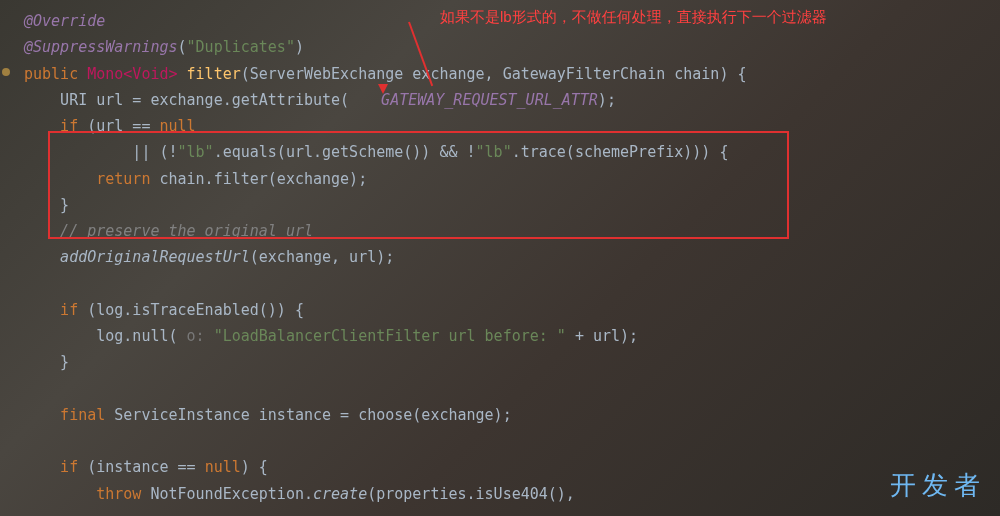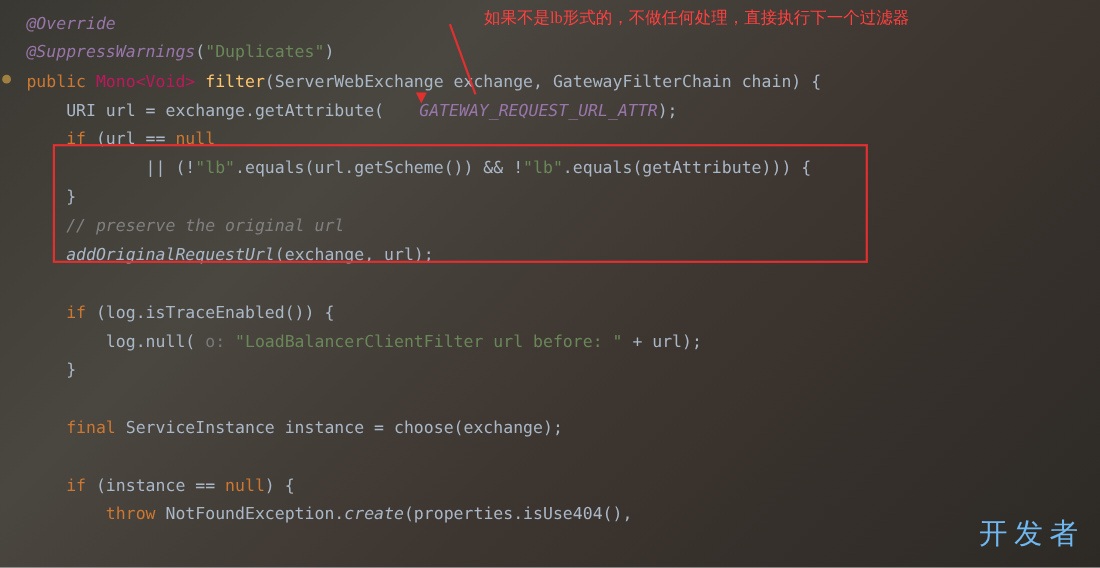--- a/index.html
+++ b/index.html
@@ -30,21 +30,21 @@
     .plain { color: #a9b7c6; }
     .methodcall { color: #a9b7c6; }
     .red-box {
       position: absolute;
       border: 2px solid #e03030;
       pointer-events: none;
     }
     .commentary {
       position: absolute;
       color: #ff4040;
-      font-family: Liberation Serif, serif;
+      font-family: Liberation Sans, sans-serif;
       font-size: 15px;
       font-style: normal;
       text-align: center;
     }
     .arrow-line {
       position: absolute;
       background: #e03030;
       pointer-events: none;
     }
     .arrow-head {
@@ -84,22 +84,23 @@
 
   <div class="line"><span class="annotation">@SuppressWarnings</span><span class="plain">(</span><span class="string">"Duplicates"</span><span class="plain">)</span></div>
 
   <div class="line"><span class="keyword">public</span><span class="type"> Mono&lt;Void&gt; </span><span class="method">filter</span><span class="plain">(ServerWebExchange exchange, GatewayFilterChain chain) {</span></div>
 
   <div class="line"><span class="plain">    URI url = exchange.getAttribute(</span><span class="const">GATEWAY_REQUEST_URL_ATTR</span><span class="plain">);</span></div>
 
 
   <div class="line"><span class="keyword">    if</span><span class="plain"> (url == </span><span class="keyword">null</span></div>
 
-  <div class="line"><span class="plain">            || (!</span><span class="string">"lb"</span><span class="plain">.equals(url.getScheme()) &amp;&amp; !</span><span class="string">"lb"</span><span class="plain">.equals(getAttribute))) {</span></div>
+  <div class="line"><span class="plain">            || (!</span><span class="string">"lb"</span><span class="plain">.equals(url.getScheme()) &amp;&amp; !</span><span class="string">"lb"</span><span class="plain">.trace(schemePrefix))) {</span></div>
 
+  <div class="line"><span class="keyword">        return</span><span class="plain"> chain.filter(exchange);</span></div>
 
   <div class="line"><span class="plain">    }</span></div>
 
   <div class="line"><span class="comment">    // preserve the original url</span></div>
 
   <div class="line"><span class="methodcall" style="font-style:italic">    addOriginalRequestUrl</span><span class="plain">(exchange, url);</span></div>
 
   <div class="line"><span> </span></div>
 
   <div class="line"><span class="keyword">    if</span><span class="plain"> (log.isTraceEnabled()) {</span></div>

